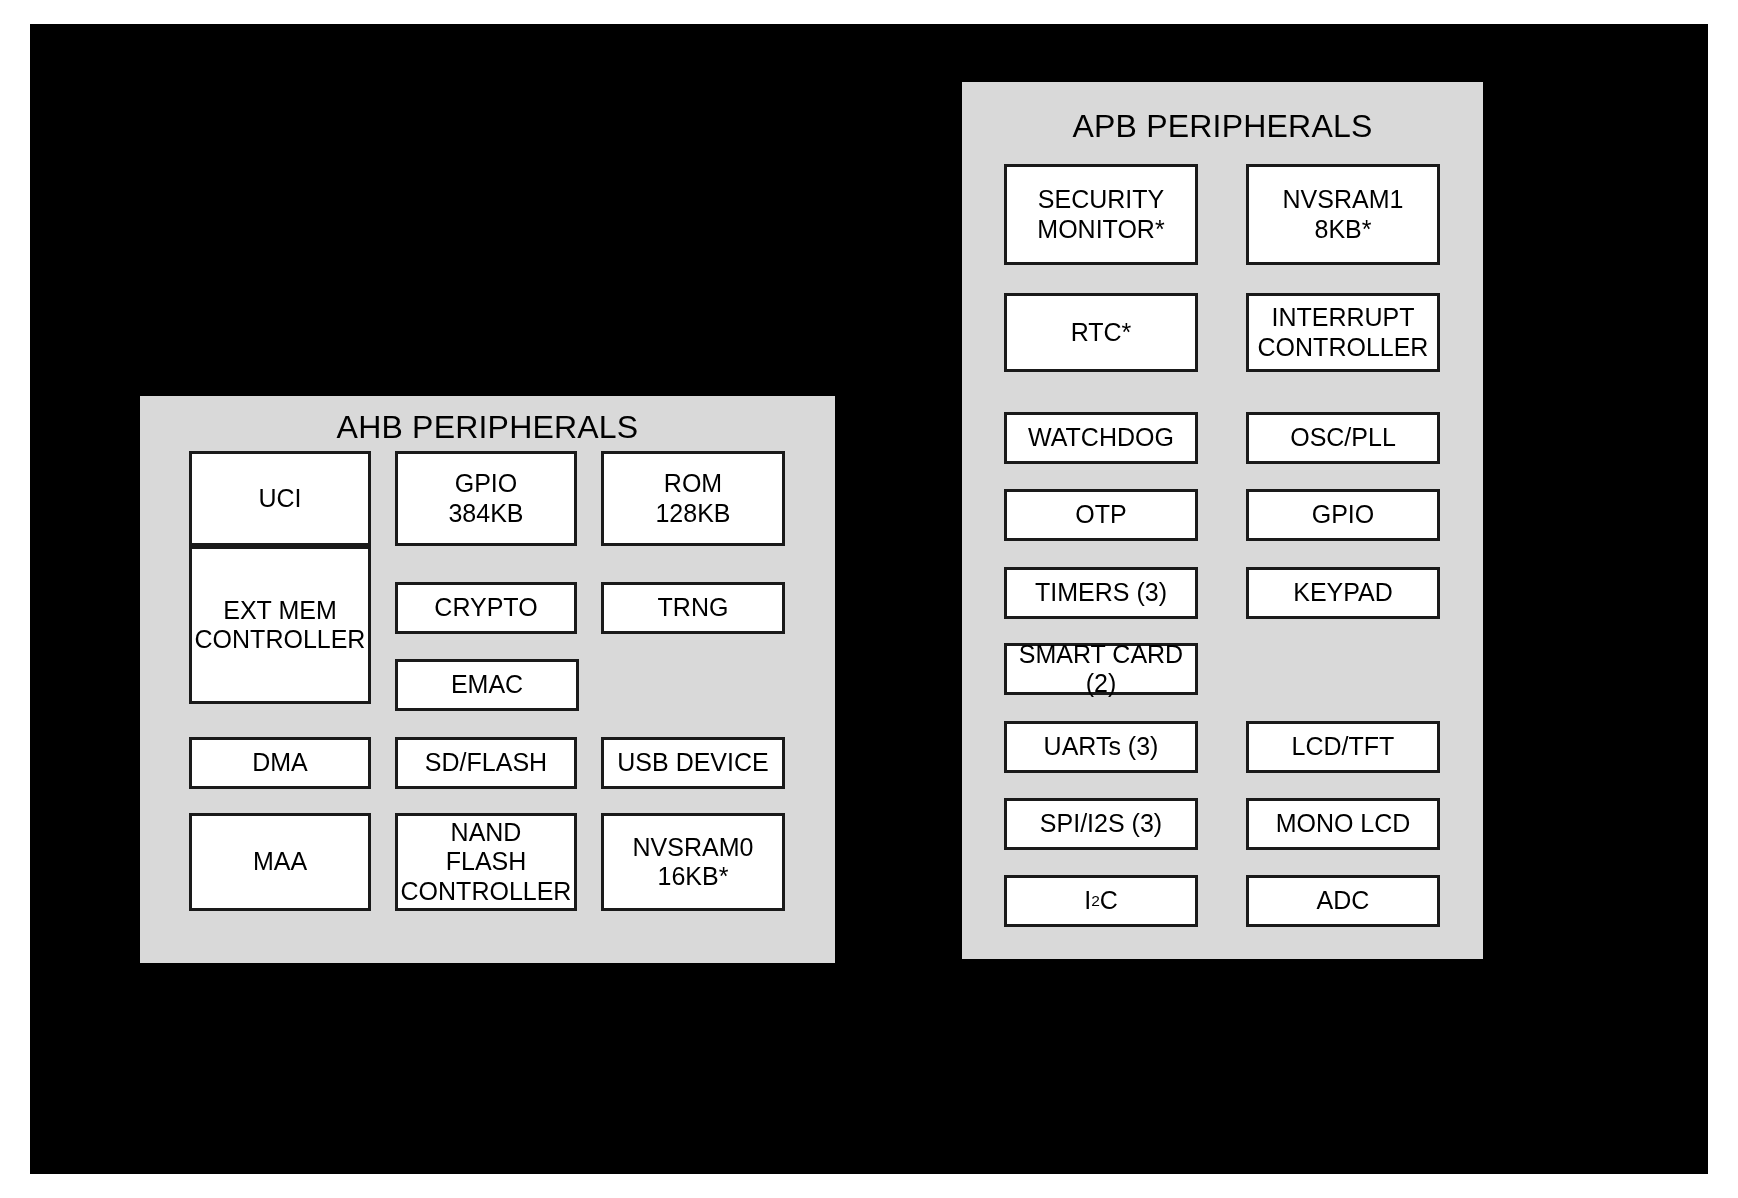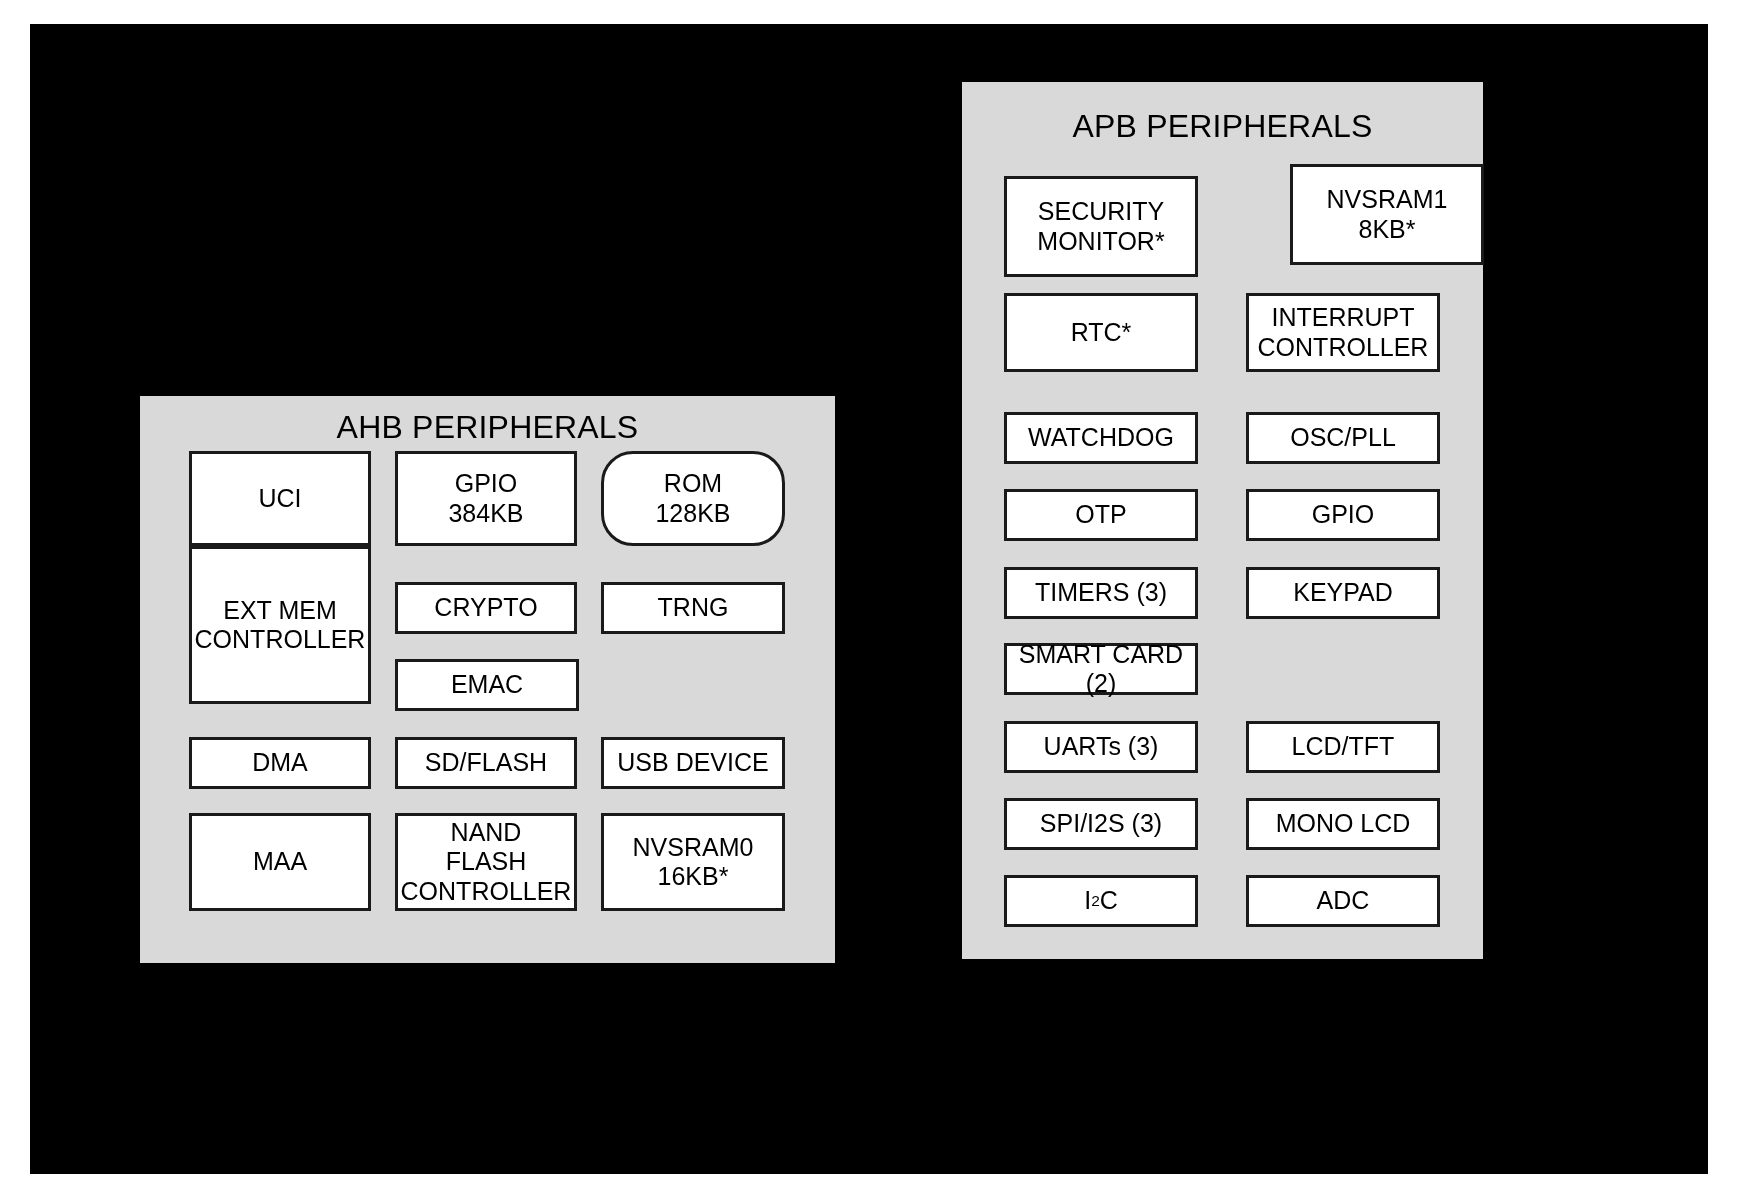--- a/index.html
+++ b/index.html
@@ -86,46 +86,46 @@
 
     <div class="blk" style="left:255px; top:55px; width:182px; height:95px;">GPIO
 384KB</div>
     <div class="blk" style="left:255px; top:186px; width:182px; height:52px;">CRYPTO</div>
     <div class="blk" style="left:255px; top:263px; width:184px; height:52px;">EMAC</div>
     <div class="blk" style="left:255px; top:341px; width:182px; height:52px;">SD/FLASH</div>
     <div class="blk" style="left:255px; top:417px; width:182px; height:98px;">NAND
 FLASH
 CONTROLLER</div>
 
-    <div class="blk" style="left:461px; top:55px; width:184px; height:95px;border-radius:32px;">ROM
+    <div class="blk" style="left:461px; top:55px; width:184px; height:95px;">ROM
 128KB</div>
     <div class="blk" style="left:461px; top:186px; width:184px; height:52px;">TRNG</div>
     <div class="blk" style="left:461px; top:341px; width:184px; height:52px;">USB DEVICE</div>
     <div class="blk" style="left:461px; top:417px; width:184px; height:98px;">NVSRAM0
 16KB*</div>
   </div>
 
   <div class="panel" id="apb-panel" style="left:962px; top:82px; width:521px; height:877px;">
 
     <div class="panel-title" style="position:absolute; left:0; top:28px; width:521px;">APB PERIPHERALS</div>
 
-    <div class="blk" style="left:42px; top:94px; width:194px; height:101px;">SECURITY
+    <div class="blk" style="left:42px; top:82px; width:194px; height:101px;">SECURITY
 MONITOR*</div>
     <div class="blk" style="left:42px; top:211px; width:194px; height:79px;">RTC*</div>
     <div class="blk" style="left:42px; top:330px; width:194px; height:52px;">WATCHDOG</div>
     <div class="blk" style="left:42px; top:407px; width:194px; height:52px;">OTP</div>
     <div class="blk" style="left:42px; top:485px; width:194px; height:52px;">TIMERS (3)</div>
     <div class="blk" style="left:42px; top:561px; width:194px; height:52px;">SMART CARD (2)</div>
     <div class="blk" style="left:42px; top:639px; width:194px; height:52px;">UARTs (3)</div>
     <div class="blk" style="left:42px; top:716px; width:194px; height:52px;">SPI/I2S (3)</div>
     <div class="blk" id="blk-i2c" style="left:42px; top:793px; width:194px; height:52px;">
       <span>I</span><span class="sup">2</span><span>C</span>
     </div>
 
-    <div class="blk" style="left:284px; top:82px; width:194px; height:101px;margin-left:44px;">NVSRAM1
+    <div class="blk" style="left:284px; top:82px; width:194px; height:101px;">NVSRAM1
 8KB*</div>
     <div class="blk" style="left:284px; top:211px; width:194px; height:79px;">INTERRUPT
 CONTROLLER</div>
     <div class="blk" style="left:284px; top:330px; width:194px; height:52px;">OSC/PLL</div>
     <div class="blk" style="left:284px; top:407px; width:194px; height:52px;">GPIO</div>
     <div class="blk" style="left:284px; top:485px; width:194px; height:52px;">KEYPAD</div>
     <div class="blk" style="left:284px; top:639px; width:194px; height:52px;">LCD/TFT</div>
     <div class="blk" style="left:284px; top:716px; width:194px; height:52px;">MONO LCD</div>
     <div class="blk" style="left:284px; top:793px; width:194px; height:52px;">ADC</div>
   </div>

